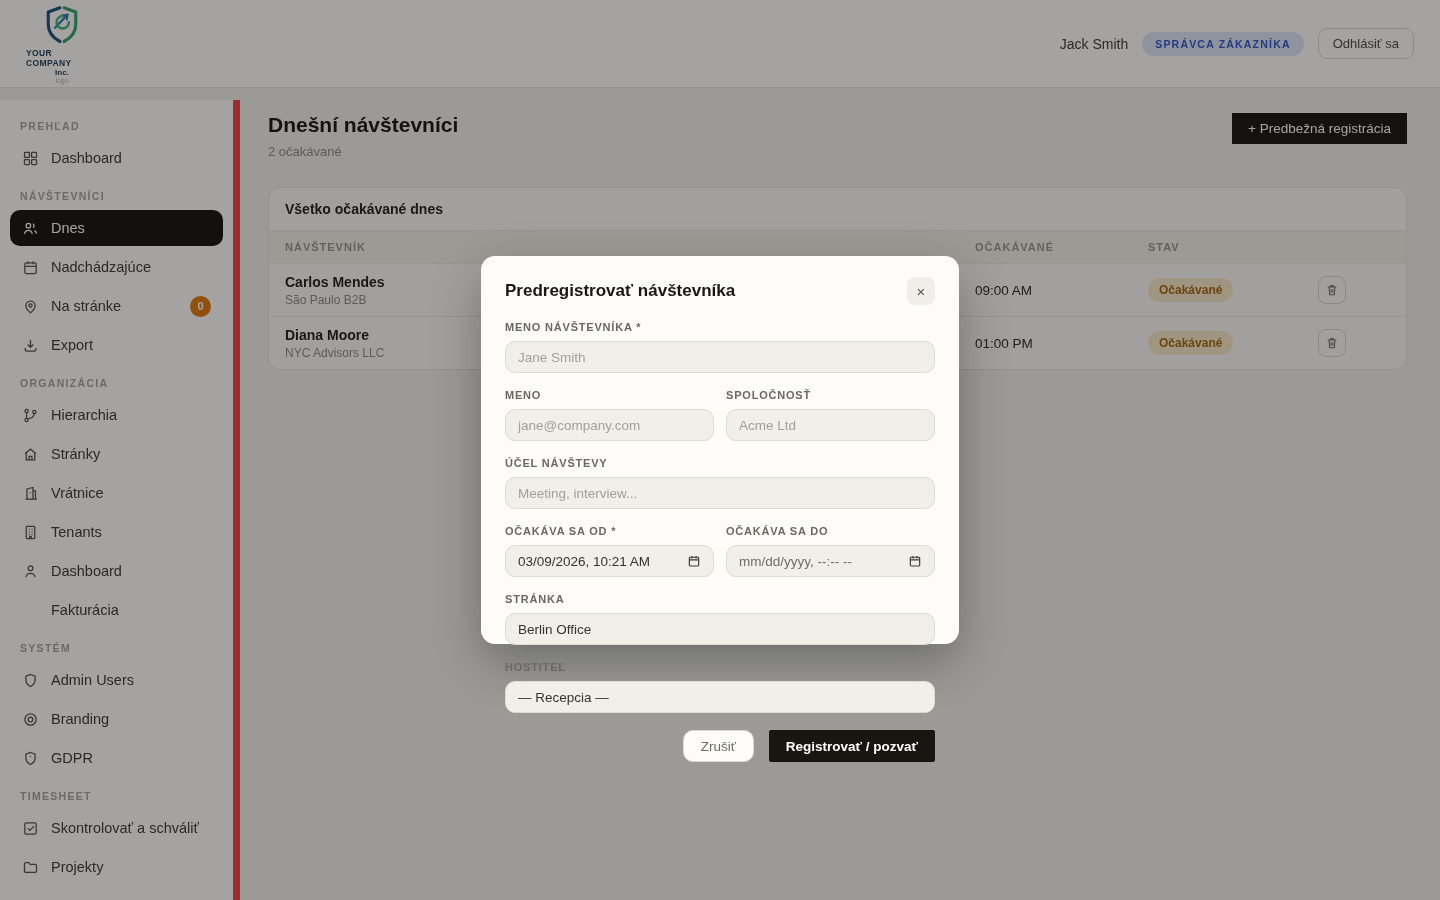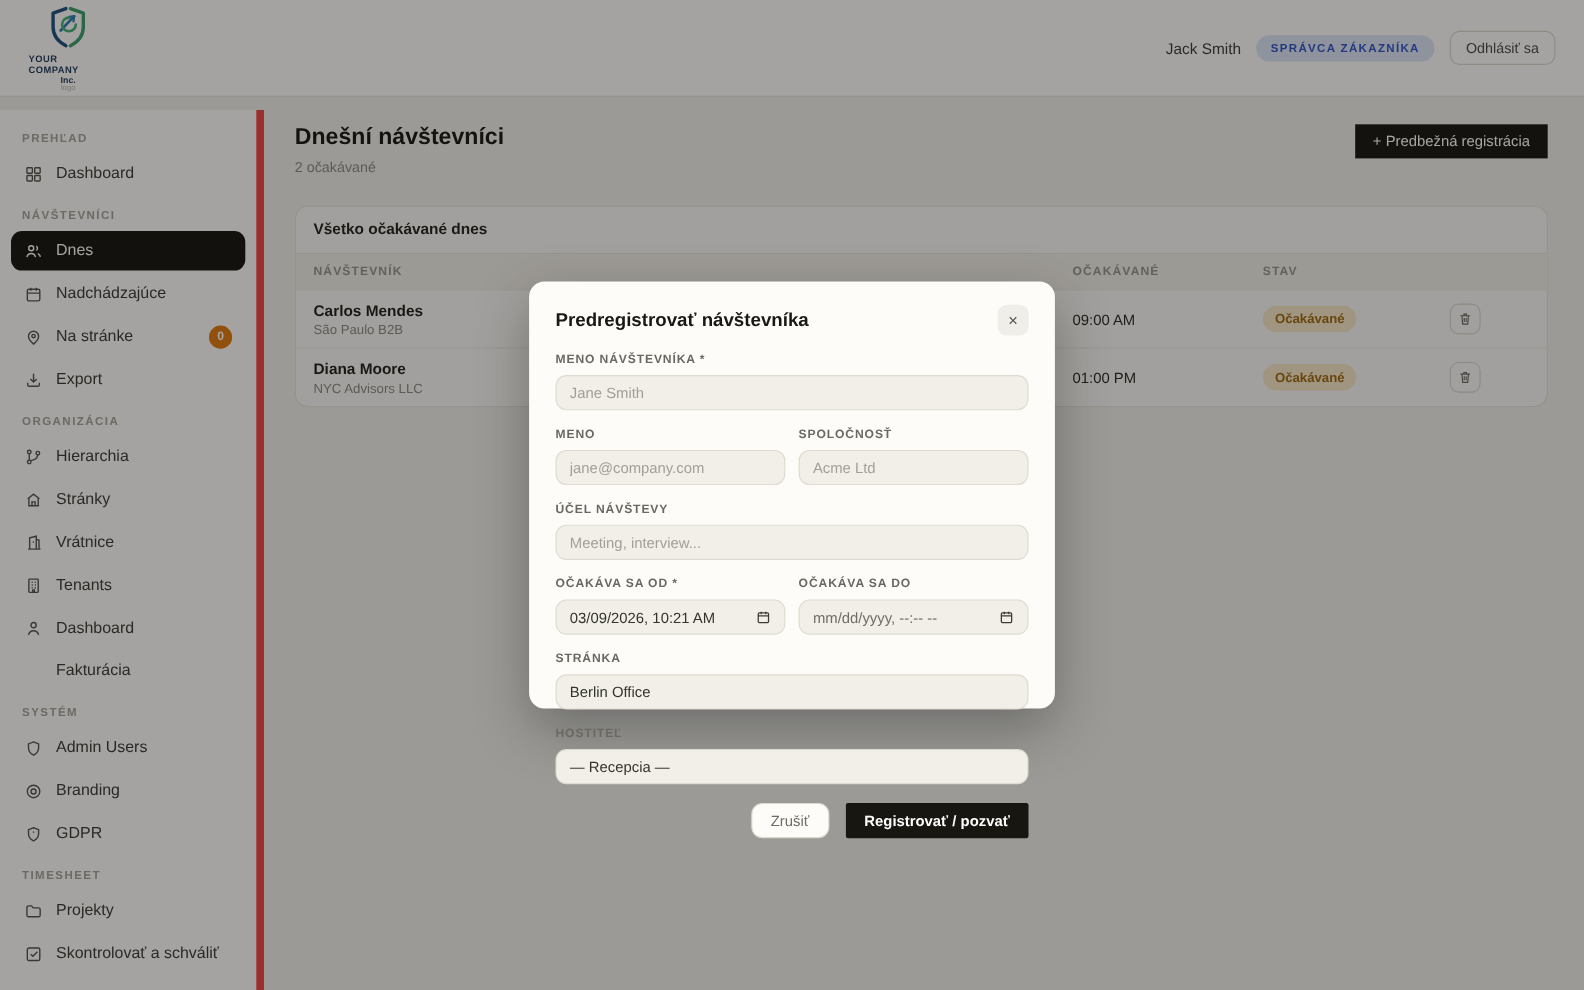--- a/index.html
+++ b/index.html
@@ -233,30 +233,30 @@
     <svg viewBox="0 0 24 24" fill="none" stroke-width="1.8">
       <path d="M12 3.5 18.5 6v5c0 4.6-2.9 7.8-6.5 9.5C8.4 18.8 5.5 15.6 5.5 11V6L12 3.5z"></path>
         <path d="M12 8.5v1.5"></path>
     </svg>
     <span>GDPR</span>
   </div>
 
   <div class="nav-label">TIMESHEET</div>
   <div class="nav-item">
     <svg viewBox="0 0 24 24" fill="none" stroke-width="1.8">
-      <path d="M3.5 7a2 2 0 0 1 2-2h4l2 2.5h7a2 2 0 0 1 2 2V17a2 2 0 0 1-2 2h-13a2 2 0 0 1-2-2V7z"></path>
-    </svg>
-    <span>Projekty</span>
-  </div>
-  <div class="nav-item">
-    <svg viewBox="0 0 24 24" fill="none" stroke-width="1.8">
       <rect x="4" y="4" width="16" height="16" rx="2"></rect>
         <path d="M8.5 12l2.6 2.6L17 8.7"></path>
     </svg>
     <span>Skontrolovať a schváliť</span>
+  </div>
+  <div class="nav-item">
+    <svg viewBox="0 0 24 24" fill="none" stroke-width="1.8">
+      <path d="M3.5 7a2 2 0 0 1 2-2h4l2 2.5h7a2 2 0 0 1 2 2V17a2 2 0 0 1-2 2h-13a2 2 0 0 1-2-2V7z"></path>
+    </svg>
+    <span>Projekty</span>
   </div>
   <div class="nav-item">
     <svg viewBox="0 0 24 24" fill="none" stroke-width="1.8">
       <path d="M12 4v10M8 10.5l4 4 4-4"></path>
         <path d="M4.5 15.5v2.5a2 2 0 0 0 2 2h11a2 2 0 0 0 2-2v-2.5"></path>
     </svg>
     <span>Export</span>
   </div>
 </nav>
 

